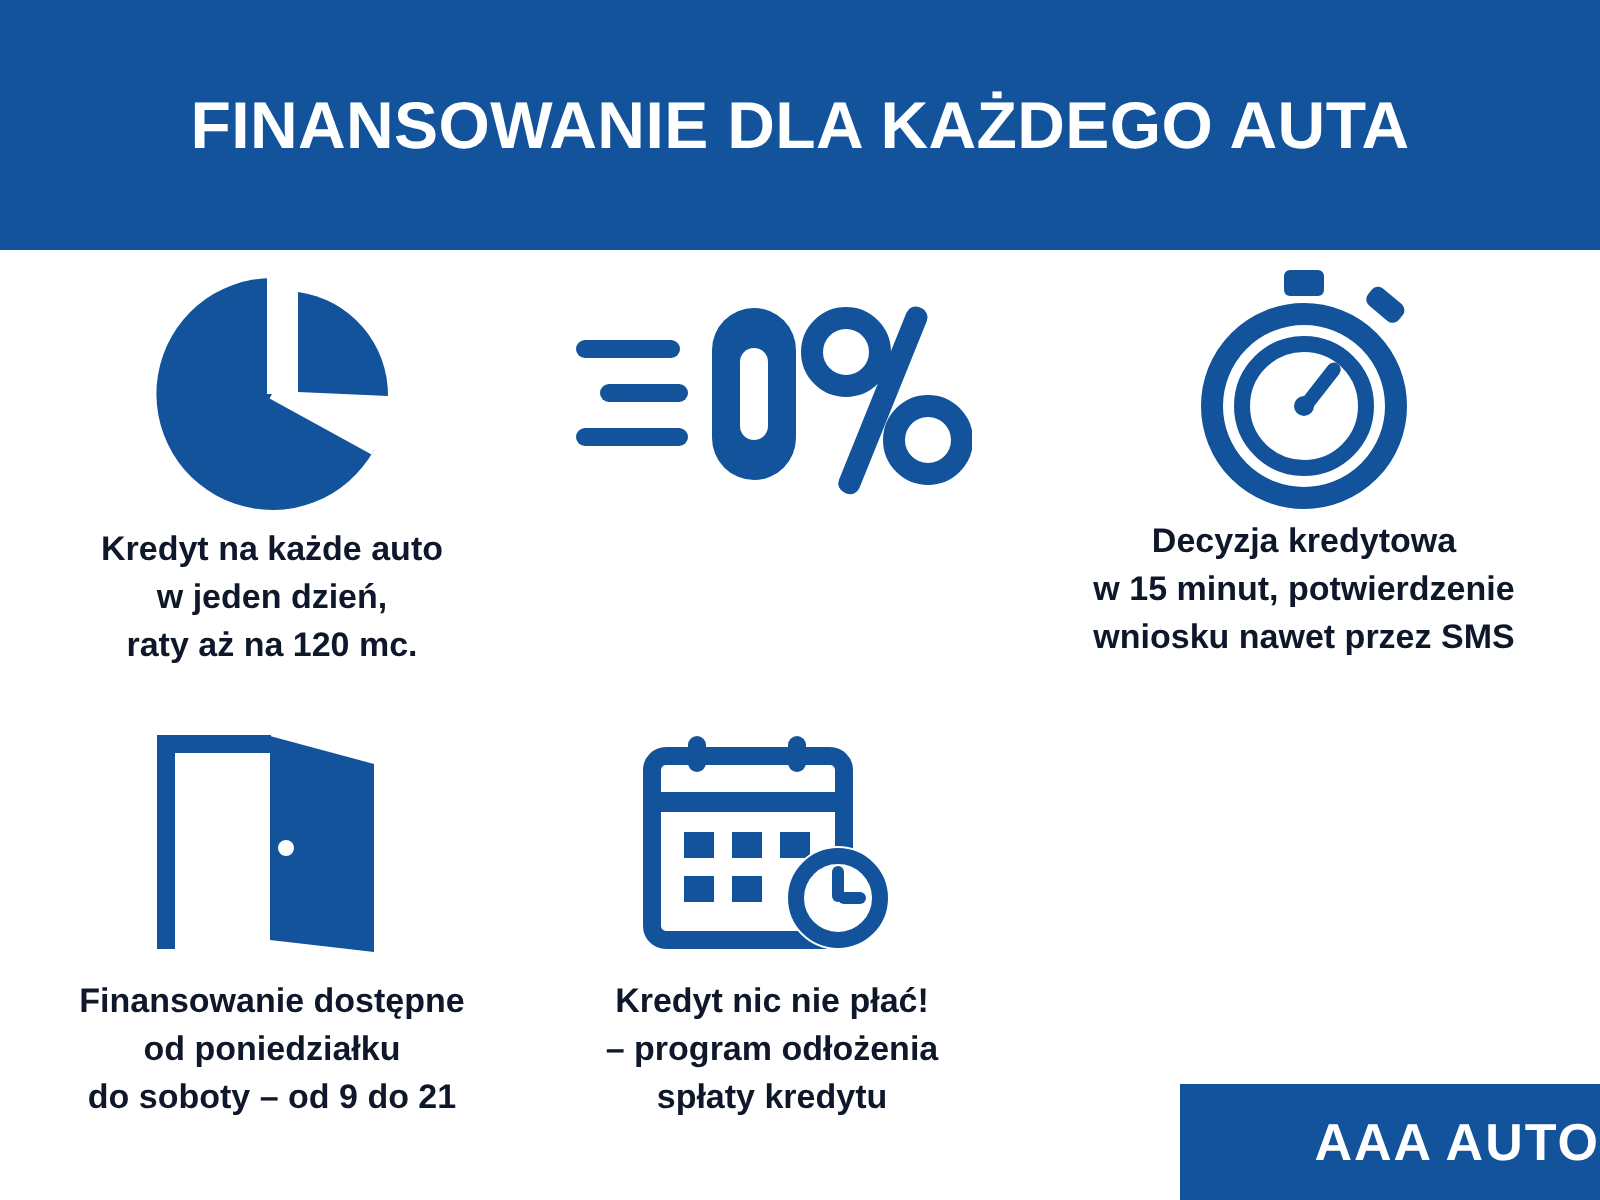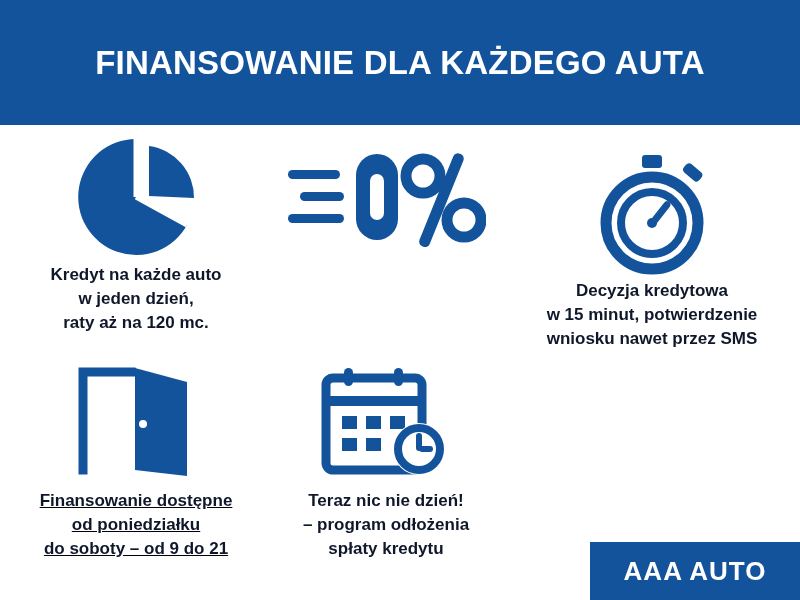--- a/index.html
+++ b/index.html
@@ -68,22 +68,22 @@
     color: #0f172a;
     font-size: 17px;
     font-weight: bold;
     line-height: 24px;
     margin-top: 6px;
     white-space: pre-line;
   }
   
   #cell-credit   { left: 8px;   top: 12px;  width: 256px; }
   #cell-zero     { left: 268px; top: 12px;  width: 236px; }
-  #cell-decision { left: 508px; top: 28px;  width: 288px; text-align: center; }
-  #cell-hours    { left: 8px;   top: 238px; width: 256px; text-decoration: underline; }
+  #cell-decision { left: 508px; top: 8px;  width: 288px; text-align: center; }
+  #cell-hours    { left: 8px;   top: 238px; width: 256px; }
   #cell-defer    { left: 268px; top: 238px; width: 236px; }
 
   
   .money {
     position: absolute;
     left: 512px;
     top: 355px;
     width: 288px;
     height: 245px;
     overflow: hidden;
@@ -95,21 +95,21 @@
   }
   .logo-box {
     position: absolute;
     right: 0;
     bottom: 0;
     width: 210px;
     height: 58px;
     background: #12539c;
     display: flex;
     align-items: center;
-    justify-content: center;
+    justify-content: flex-end;
   }
   .logo-text {
     color: #ffffff;
     font-size: 26px;
     font-weight: bold;
     letter-spacing: 1px;
   }
   svg { display: block; }
 </style>
 </head>
@@ -210,21 +210,21 @@
           <rect x="74" y="50" width="15" height="13" fill="#12539c"></rect>
           <rect x="26" y="72" width="15" height="13" fill="#12539c"></rect>
           <rect x="50" y="72" width="15" height="13" fill="#12539c"></rect>
 
           <circle cx="103" cy="83" r="26" fill="#ffffff"></circle>
           <circle cx="103" cy="83" r="21" fill="none" stroke="#12539c" stroke-width="8"></circle>
           <rect x="100" y="67" width="6" height="18" rx="3" fill="#12539c"></rect>
           <rect x="103" y="80" width="14" height="6" rx="3" fill="#12539c"></rect>
         </svg>
       </div>
-      <div class="cell-text">Teraz nic nie dzień!
+      <div class="cell-text">Kredyt nic nie płać!
 – program odłożenia
 spłaty kredytu</div>
     </div>
   </div>
 
   <div class="money">
     <div class="money-bg"></div>
     <svg width="288" height="245" viewBox="0 0 288 245">
 
       <g>

